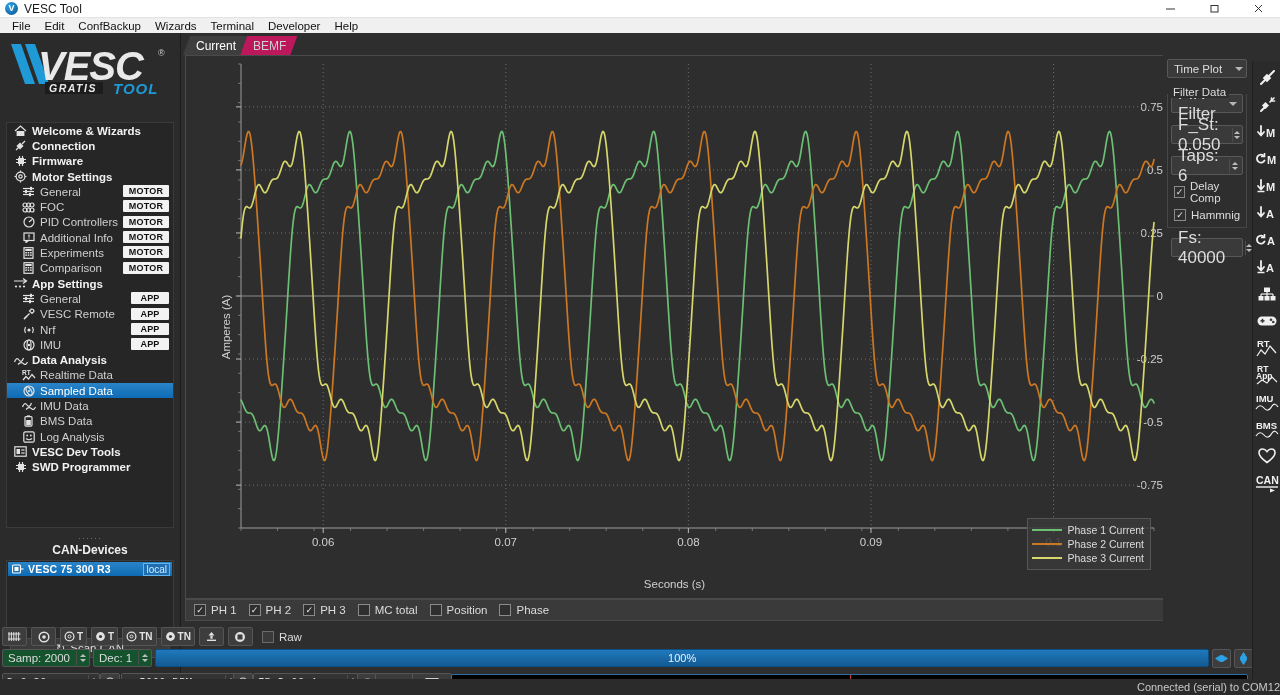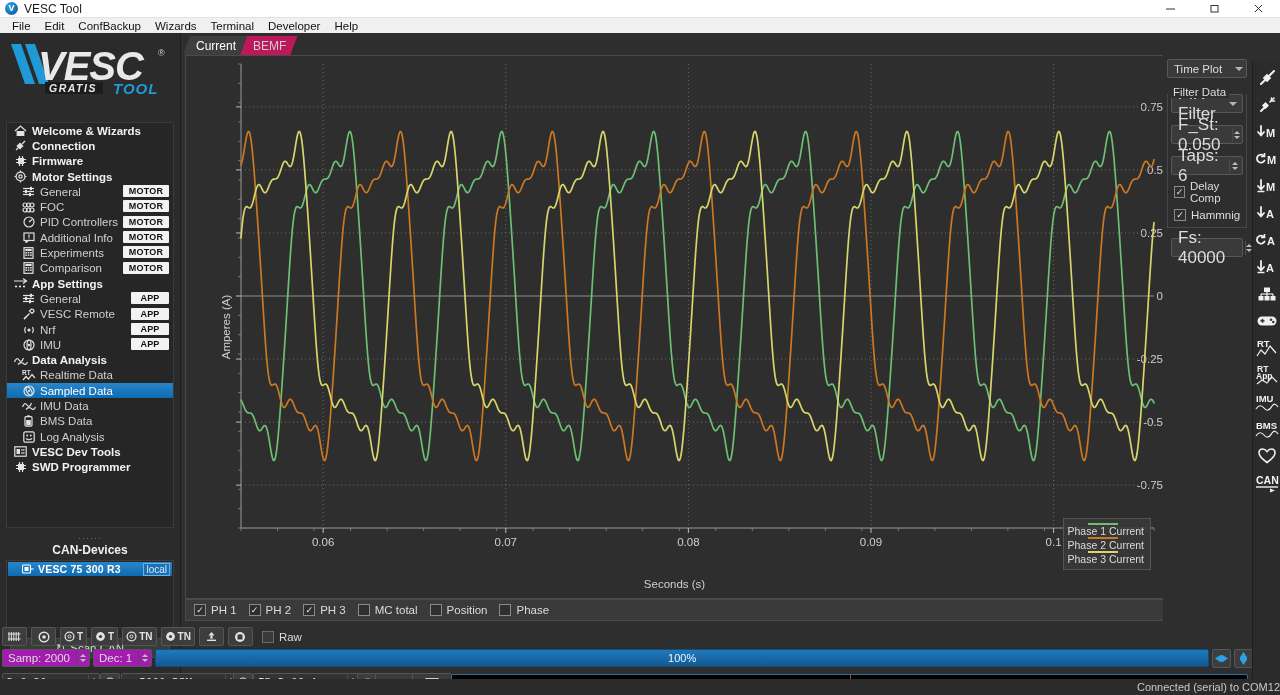--- a/index.html
+++ b/index.html
@@ -53,21 +53,21 @@
   .badge{position:absolute;right:4px;top:1px;height:12px;min-width:38px;padding:0 4px;
          background:#f2f2f2;color:#111;font-size:9px;font-weight:bold;
          display:flex;align-items:center;justify-content:center;border-radius:1px;
          letter-spacing:.2px;}
   .badge.app{min-width:30px;}
 
   .candots{text-align:center;color:#777;font-size:9px;letter-spacing:1px;height:8px;line-height:8px;}
   .cantitle{text-align:center;font-weight:bold;font-size:12px;color:#f0f0f0;padding:1px 0 3px;}
   .canbox{margin:0 6px;background:#262626;border:1px solid #3c3c3c;height:66px;}
   .candev{display:flex;align-items:center;height:14px;margin:1px;
-          background:linear-gradient(to bottom,#2a84c8,#0e6bb3);padding-left:13px;}
+          background:linear-gradient(to bottom,#2a84c8,#0e6bb3);padding-left:3px;}
   .candev .ic{width:14px;display:flex;align-items:center;justify-content:center;}
   .candev .nm{font-size:10.5px;font-weight:bold;color:#fff;margin-left:3px;letter-spacing:.2px;}
   .candev .loc{margin-left:auto;margin-right:2px;background:#1f6fb0;color:#cfe9ff;
                font-size:10px;padding:0 2px;border:1px solid #63b4ea;}
   .scancan{margin:10px 10px 0;height:18px;background:#3b3b3b;border:1px solid #4b4b4b;
            border-radius:2px;display:flex;align-items:center;justify-content:center;
            font-size:11.5px;color:#ddd;cursor:pointer;}
 
   
   .center{position:absolute;left:181px;top:0;width:982px;height:662px;}
@@ -83,21 +83,21 @@
   .plot{position:absolute;inset:0;}
   .ylabel{position:absolute;left:8px;top:50%;transform:translateY(-50%) rotate(-90deg);
           transform-origin:center;font-size:11.5px;color:#cfcfcf;white-space:nowrap;}
   .xlabel{position:absolute;left:0;right:0;bottom:8px;text-align:center;font-size:11.5px;color:#cfcfcf;}
   .ytick{position:absolute;right:0;transform:translateY(-50%);font-size:11.5px;color:#cfcfcf;
          text-align:right;}
   .xtick{position:absolute;top:0;transform:translateX(-50%);font-size:11.5px;color:#cfcfcf;}
 
   .legend{position:absolute;right:12px;bottom:28px;background:rgba(57,57,57,.88);
           border:1px solid #555;padding:4px 6px 4px 4px;}
-  .lgrow{display:flex;align-items:center;height:14px;flex-direction:column;}
+  .lgrow{display:flex;align-items:center;height:14px;}
   .lgline{width:30px;height:0;border-top:2px solid #fff;margin-right:6px;}
   .lgtxt{font-size:10.5px;color:#dcdcdc;}
 
   
   .checks{position:absolute;left:4px;top:566px;width:977px;height:20px;
           background:#3a3a3a;border:1px solid #4a4a4a;display:flex;align-items:center;
           padding-left:8px;}
   .chk{display:flex;align-items:center;margin-right:12px;cursor:pointer;}
   .cbox{width:10px;height:10px;border:1px solid #8a8a8a;background:#2f2f2f;margin-right:5px;
         display:flex;align-items:center;justify-content:center;font-size:9px;color:#e6e6e6;
@@ -111,21 +111,21 @@
   .tbtn{height:17px;min-width:17px;padding:0 3px;background:#3d3d3d;border:1px solid #555;
         border-radius:2px;margin-right:4px;display:flex;align-items:center;justify-content:center;
         color:#e2e2e2;font-size:10px;cursor:pointer;}
   .rawchk{display:flex;align-items:center;margin-left:5px;}
   .savebtn{position:absolute;right:4px;top:594px;width:19px;height:17px;background:#3d3d3d;
            border:1px solid #555;border-radius:2px;display:flex;align-items:center;
            justify-content:center;cursor:pointer;}
 
   
   .samprow{position:absolute;left:2px;top:616px;width:1276px;height:18px;display:flex;align-items:center;}
-  .spin{height:16px;background:#a21caf;border:1px solid #565656;border-radius:2px;
+  .spin{height:16px;background:#14532d;border:1px solid #565656;border-radius:2px;
         display:flex;align-items:center;padding-left:5px;margin-right:3px;}
   .spin .v{font-size:11.5px;color:#ddd;white-space:nowrap;}
   .spin .arrows{width:11px;height:14px;margin-left:6px;margin-right:1px;display:flex;
                 flex-direction:column;justify-content:center;border-left:1px solid #4d4d4d;}
   .spin .arrows i{display:block;width:0;height:0;margin:0 auto;
                   border-left:3px solid transparent;border-right:3px solid transparent;}
   .spin .arrows i.u{border-bottom:3px solid #bdbdbd;margin-bottom:2px;}
   .spin .arrows i.d{border-top:3px solid #bdbdbd;}
   .progress{flex:1;height:16px;background:linear-gradient(to bottom,#1f79bd,#135a92);
             border:1px solid #0d4f80;border-radius:2px;position:relative;margin-right:3px;}

